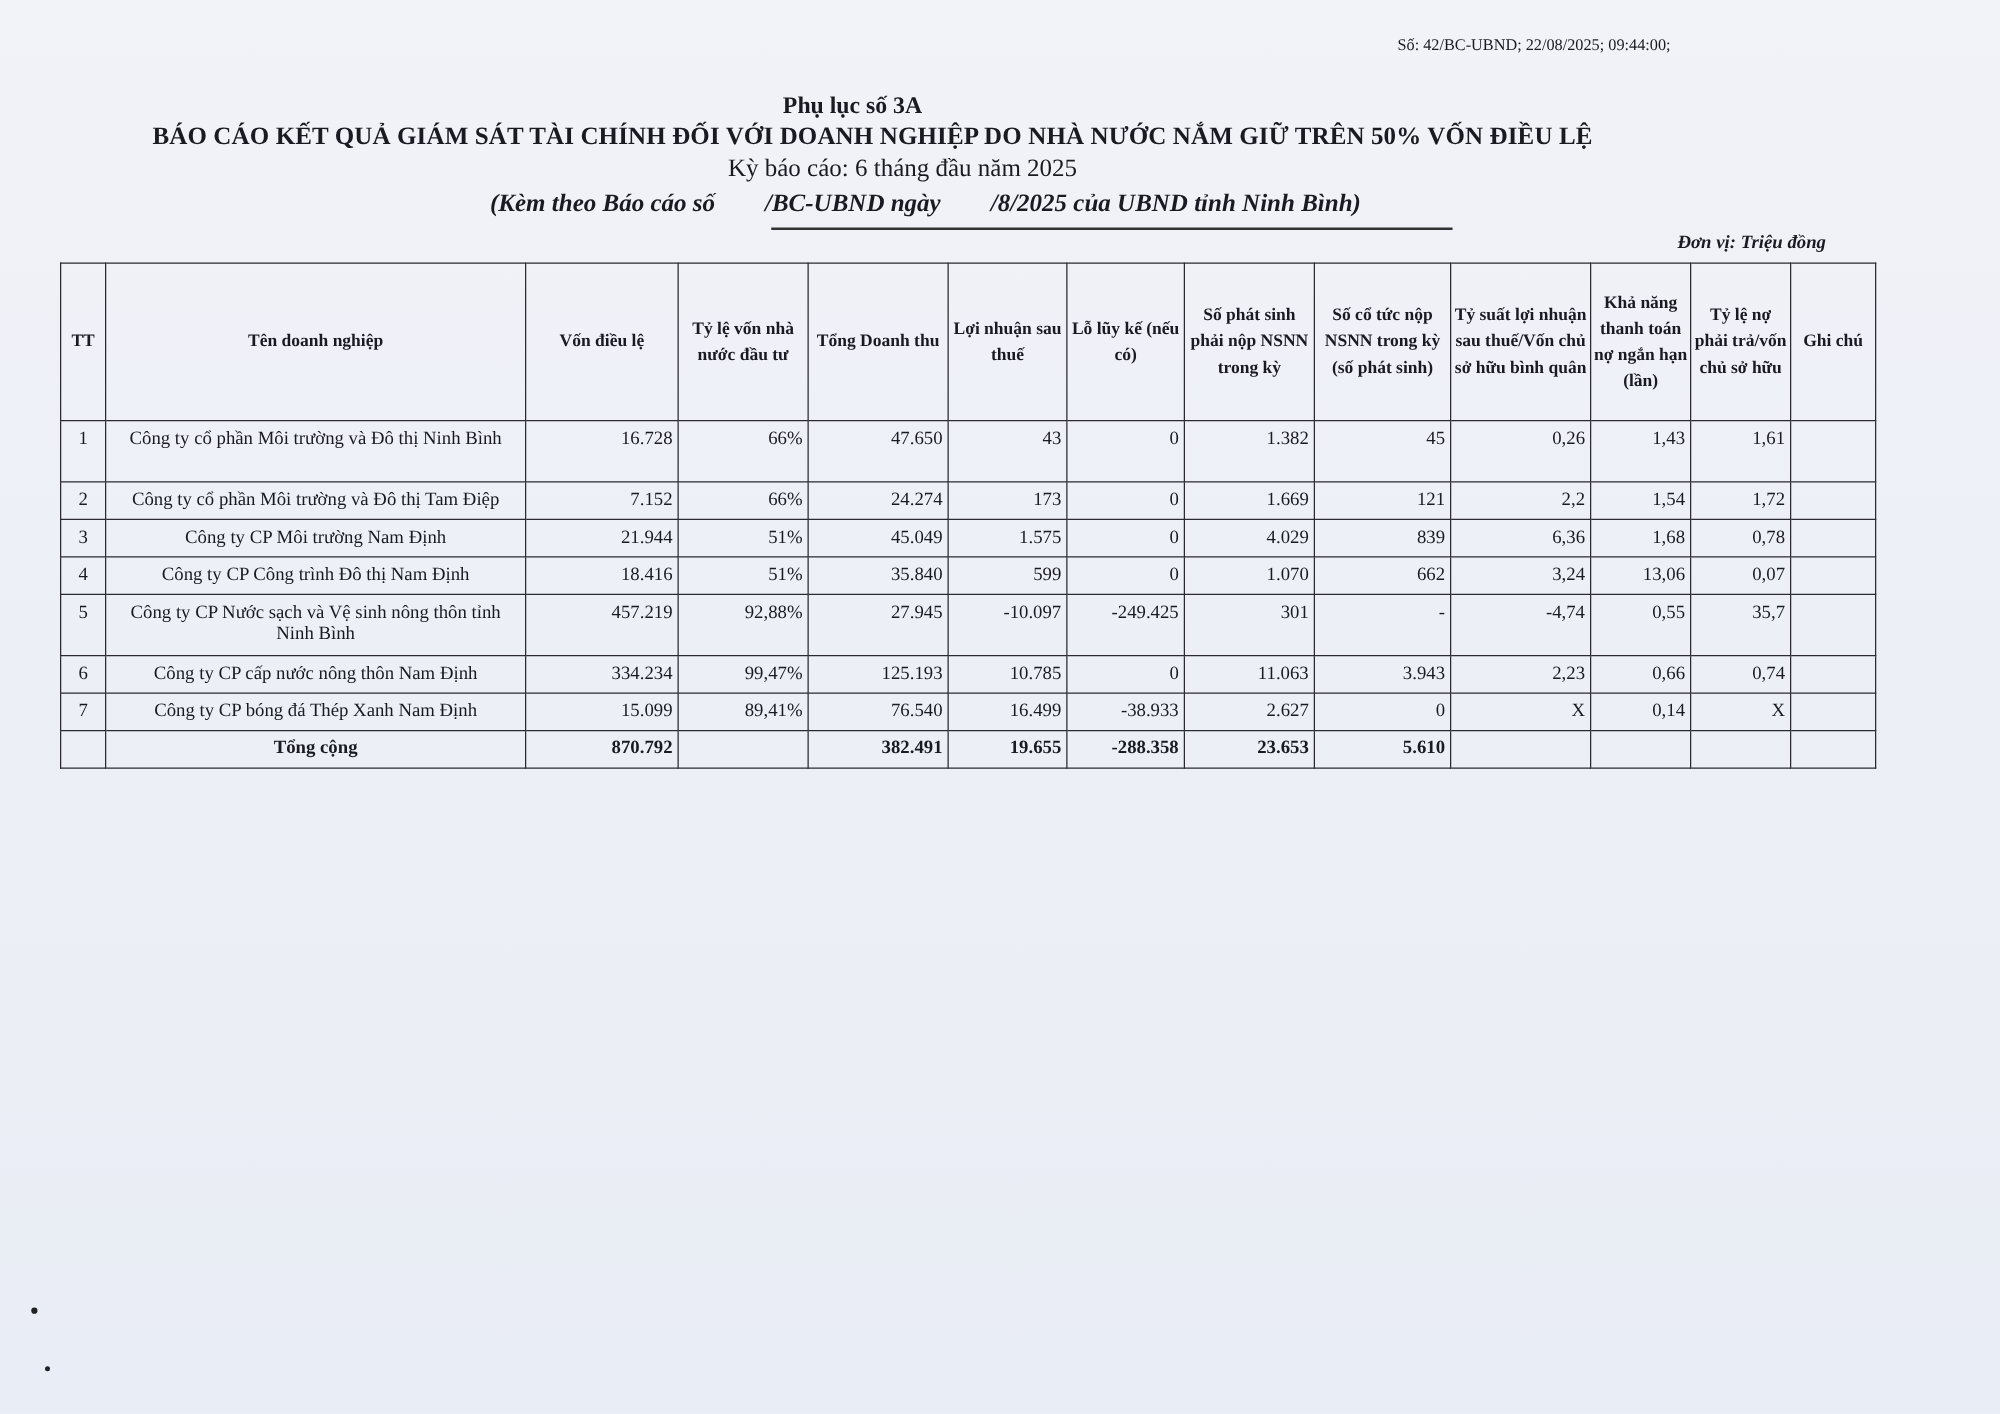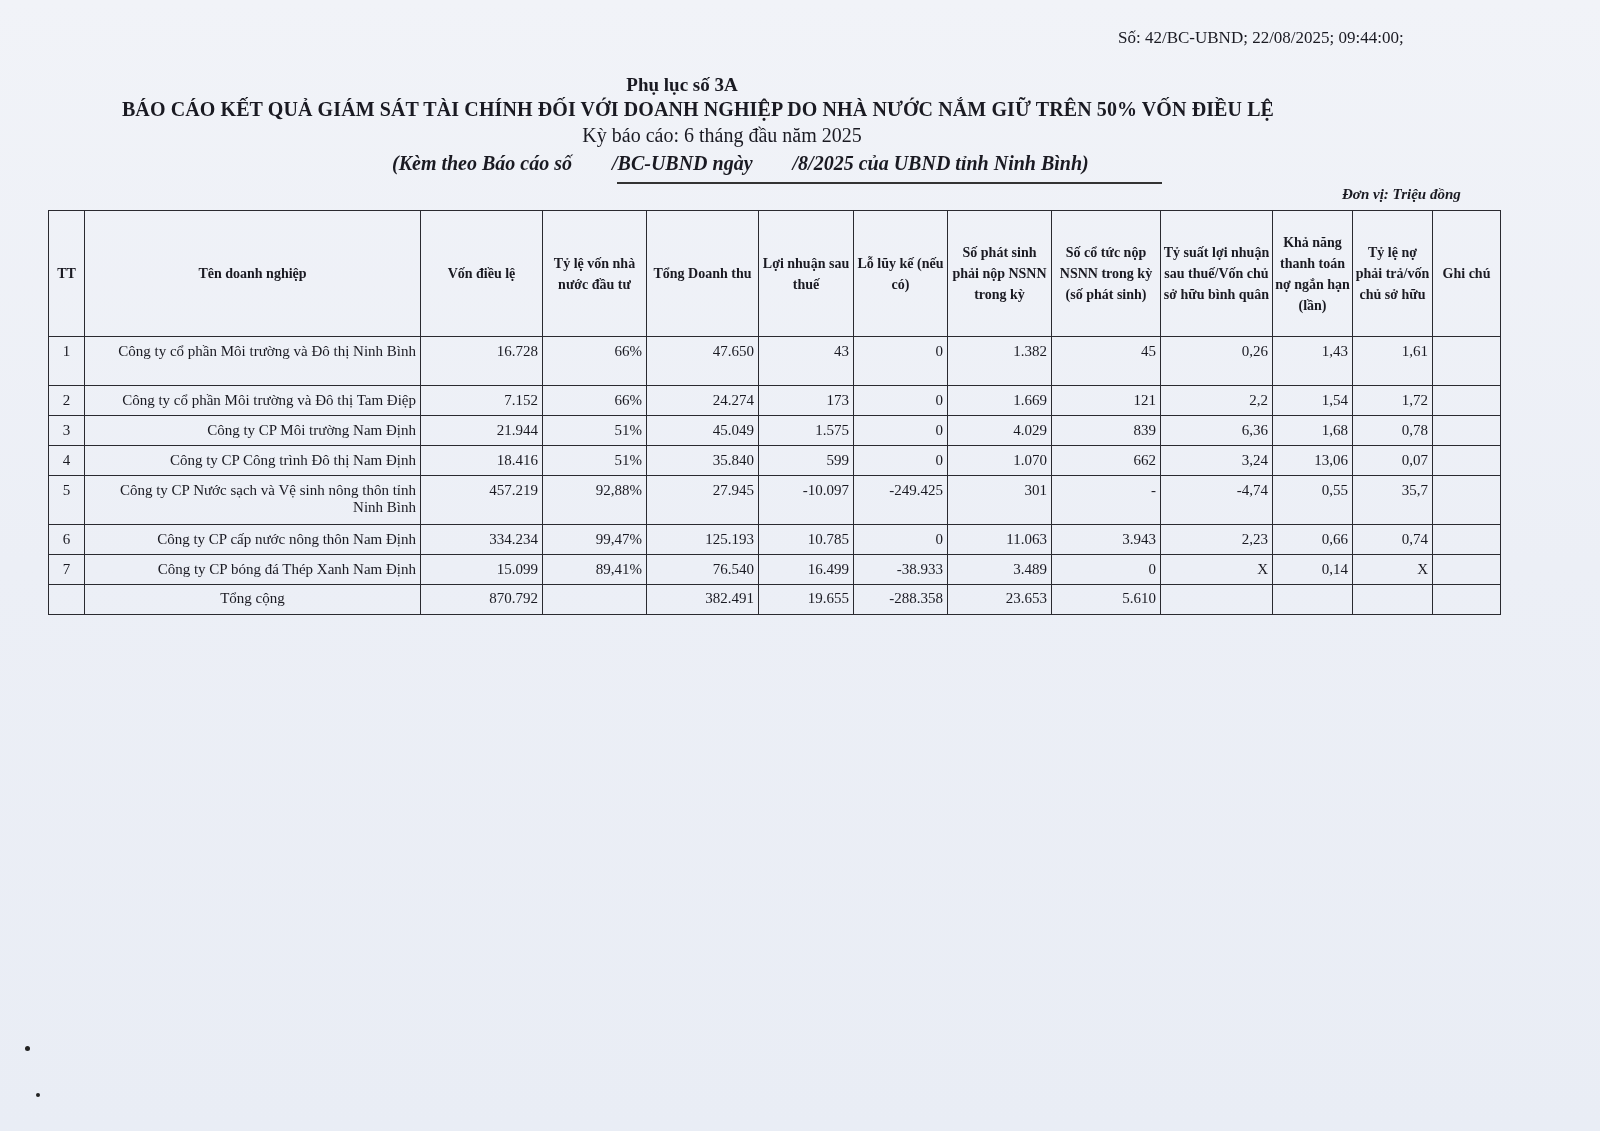--- a/index.html
+++ b/index.html
@@ -4,44 +4,44 @@
 <style>
   html, body { margin:0; padding:0; }
   body {
     width:1600px; height:1131px; overflow:hidden;
     background:#eef1f7;
     font-family:"Liberation Serif", "DejaVu Serif", serif;
     color:#1a1a22;
     position:relative;
   }
   .page { position:absolute; inset:0; background:linear-gradient(180deg,#f1f3f8 0%,#eceff6 50%,#e9edf5 100%); }
-  .docno { position:absolute; top:28px; left:1118px; font-size:17px; }
+  .docno { position:absolute; top:28px; left:1118px; font-size:13px; }
   .title-block { position:absolute; left:0; width:1364px; text-align:center; }
   .t1 { top:74px; font-weight:bold; font-size:19px; }
   .t2 { top:98px; font-weight:bold; font-size:20px; letter-spacing:0.1px; left:16px;}
   .t3 { top:124px; font-size:20px;padding-left:40px; }
   .t4 { position:absolute; top:152px; left:392px; font-style:italic; font-size:20px; white-space:pre;font-weight:bold; }
   .t4-underline { position:absolute; top:182px; left:617px; width:545px; height:2px; background:#333; }
   .unit { position:absolute; top:186px; left:1342px; font-style:italic; font-size:15px;font-weight:bold; }
   table {
     position:absolute; top:210px; left:48px;
     border-collapse:collapse; table-layout:fixed;
     width:1452px;
     font-size:15px;
   }
   td, th { border:1.6px solid #2a2a30; padding:0 4px; vertical-align:top; line-height:17px; }
   th { font-weight:bold; font-size:14px; text-align:center; vertical-align:middle; line-height:21px; padding:0 2px; }
   thead tr { height:126px; }
   td.num { text-align:right; padding-top:6px; }
   td.tt { text-align:center; padding-top:6px; }
-  td.name { text-align:right; padding-top:6px; }
+  td.name { text-align:center; padding-top:6px; }
   td.ctr { text-align:center; padding-top:6px; }
   tr.r2 { height:49px; }
   tr.r1 { height:30px; }
-  tr.total td { font-weight:normal; padding-top:5px;margin-left:21px; }
+  tr.total td { font-weight:bold; padding-top:5px;margin-left:21px; }
   .dot { position:absolute; width:5px; height:5px; border-radius:50%; background:#222; }
 </style>
 </head>
 <body>
 
 <div class="page">
   <div class="docno">Số: 42/BC-UBND; 22/08/2025; 09:44:00;</div>
   <div class="title-block t1">Phụ lục số 3A</div>
   <div class="title-block t2">BÁO CÁO KẾT QUẢ GIÁM SÁT TÀI CHÍNH ĐỐI VỚI DOANH NGHIỆP DO NHÀ NƯỚC NẮM GIỮ TRÊN 50% VỐN ĐIỀU LỆ</div>
   <div class="title-block t3">Kỳ báo cáo: 6 tháng đầu năm 2025</div>
@@ -174,21 +174,21 @@
         <td class="num"></td>
       </tr>
       <tr class="r1">
         <td class="tt">7</td>
         <td class="name">Công ty CP bóng đá Thép Xanh Nam Định</td>
         <td class="num">15.099</td>
         <td class="num">89,41%</td>
         <td class="num">76.540</td>
         <td class="num">16.499</td>
         <td class="num">-38.933</td>
-        <td class="num">3.489</td>
+        <td class="num">2.627</td>
         <td class="num">0</td>
         <td class="num">X</td>
         <td class="num">0,14</td>
         <td class="num">X</td>
         <td class="num"></td>
       </tr>
       <tr class="r1 total">
         <td class="tt"></td>
         <td class="ctr">Tổng cộng</td>
         <td class="num">870.792</td>

